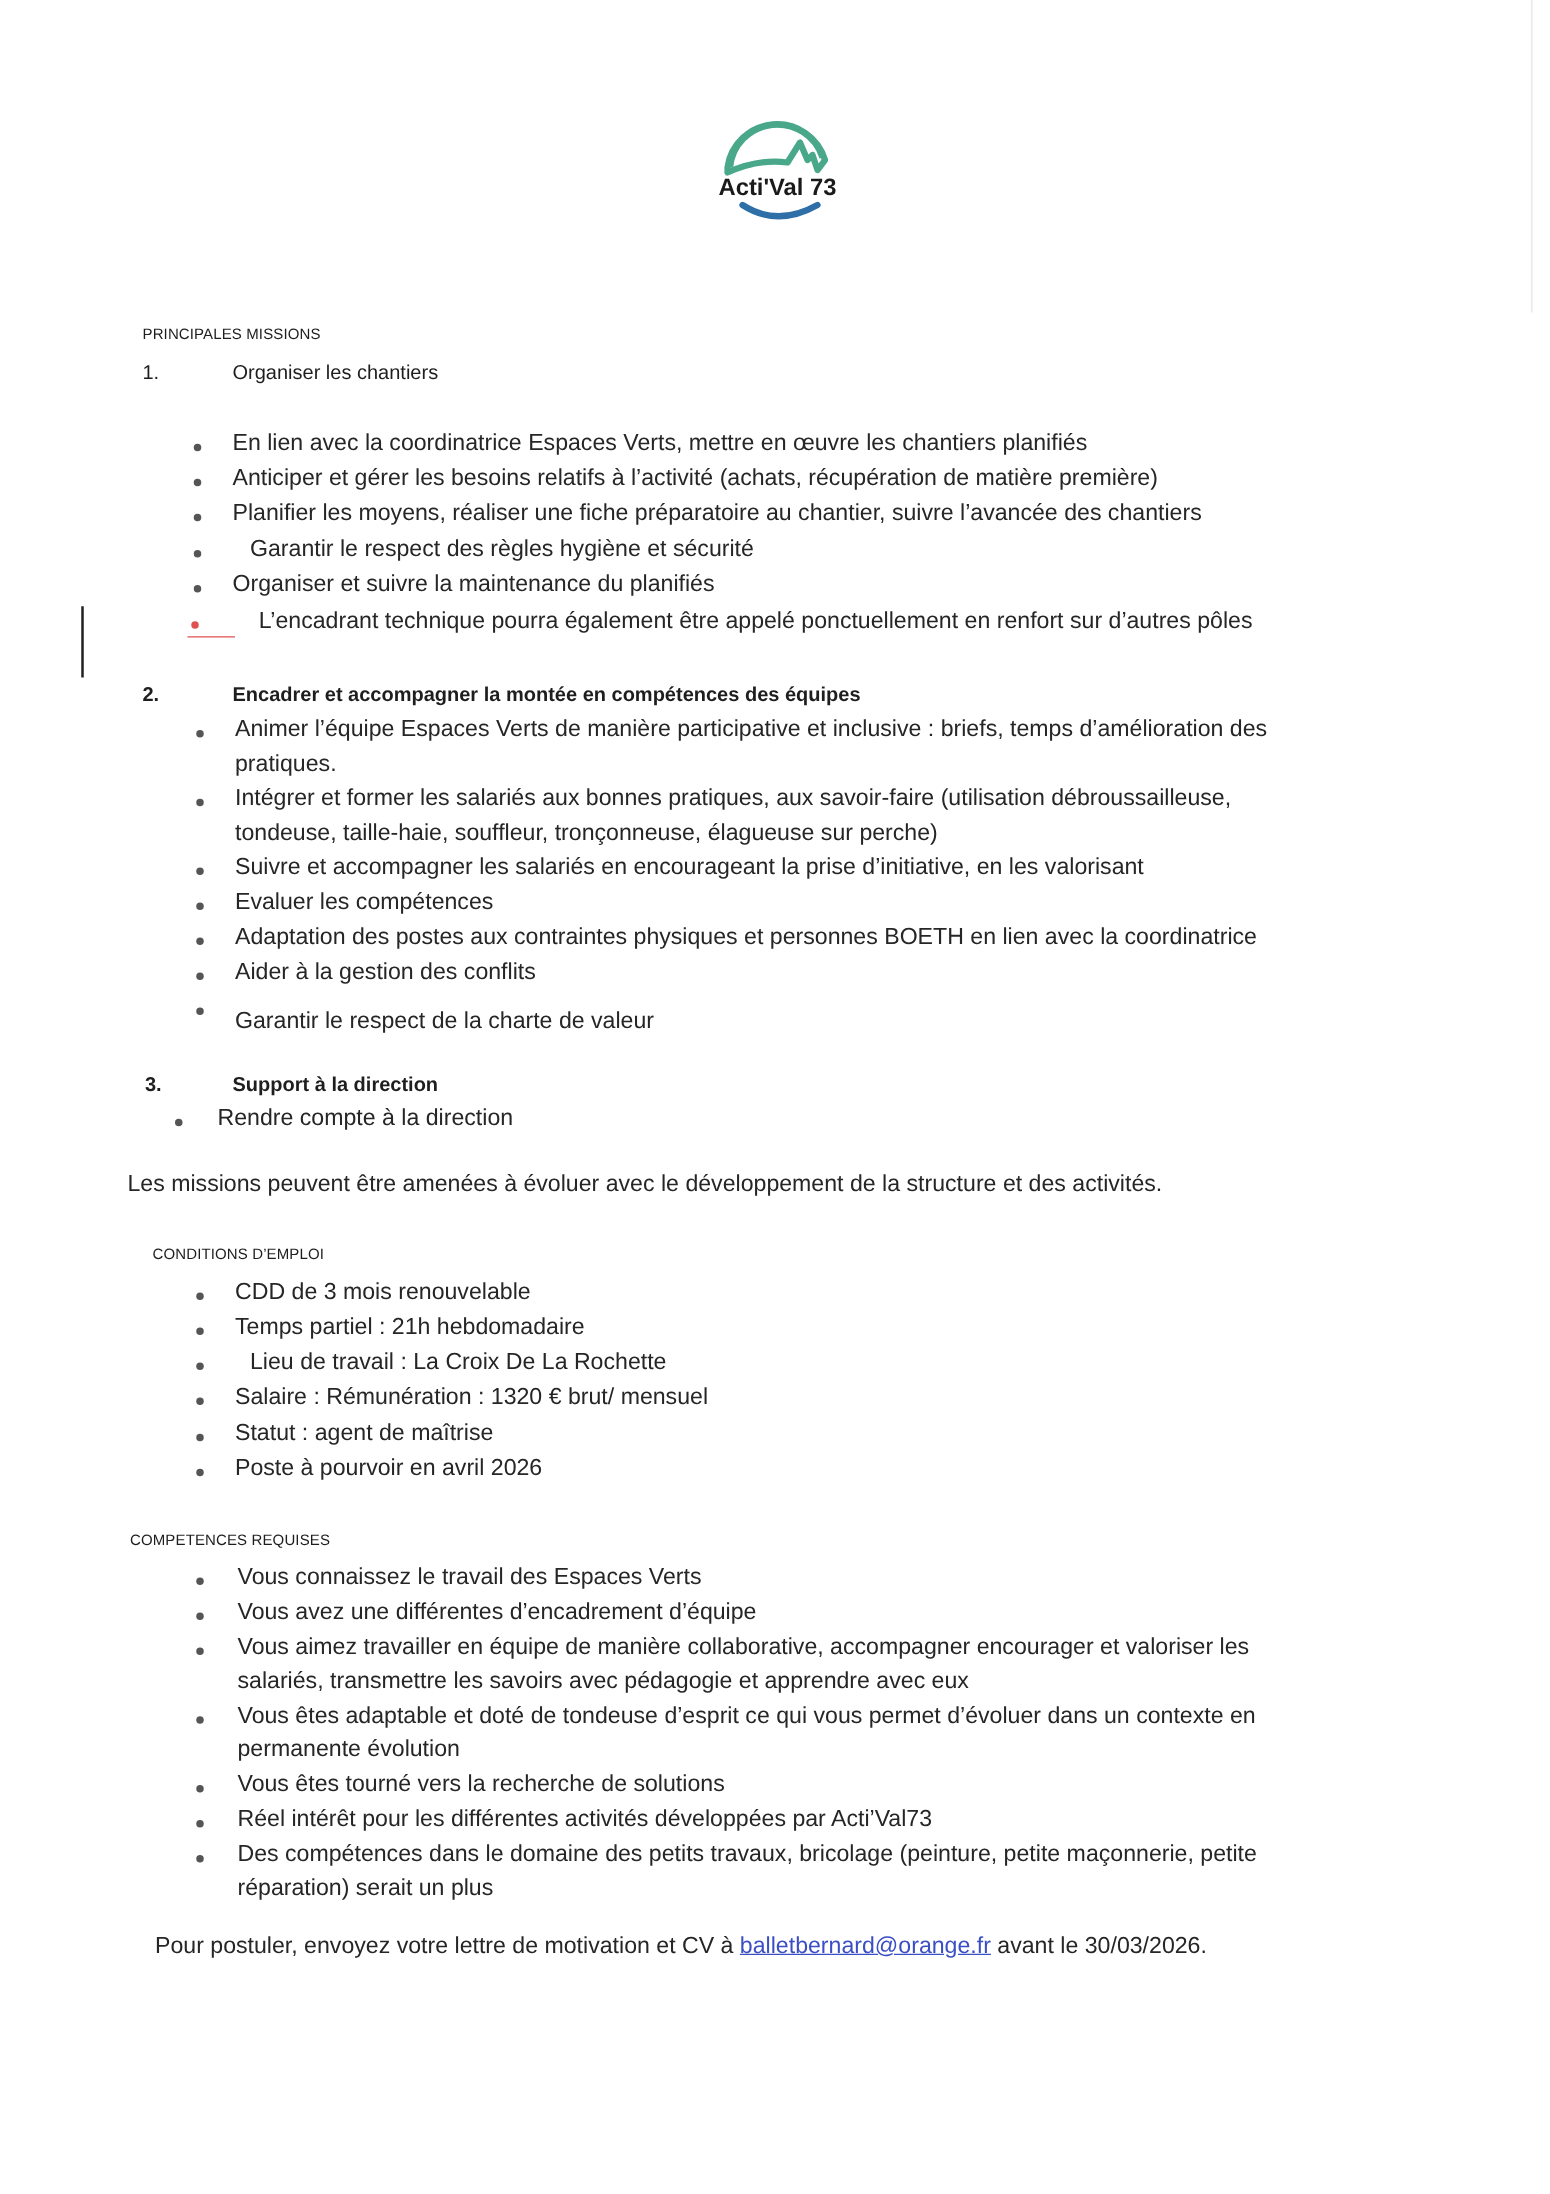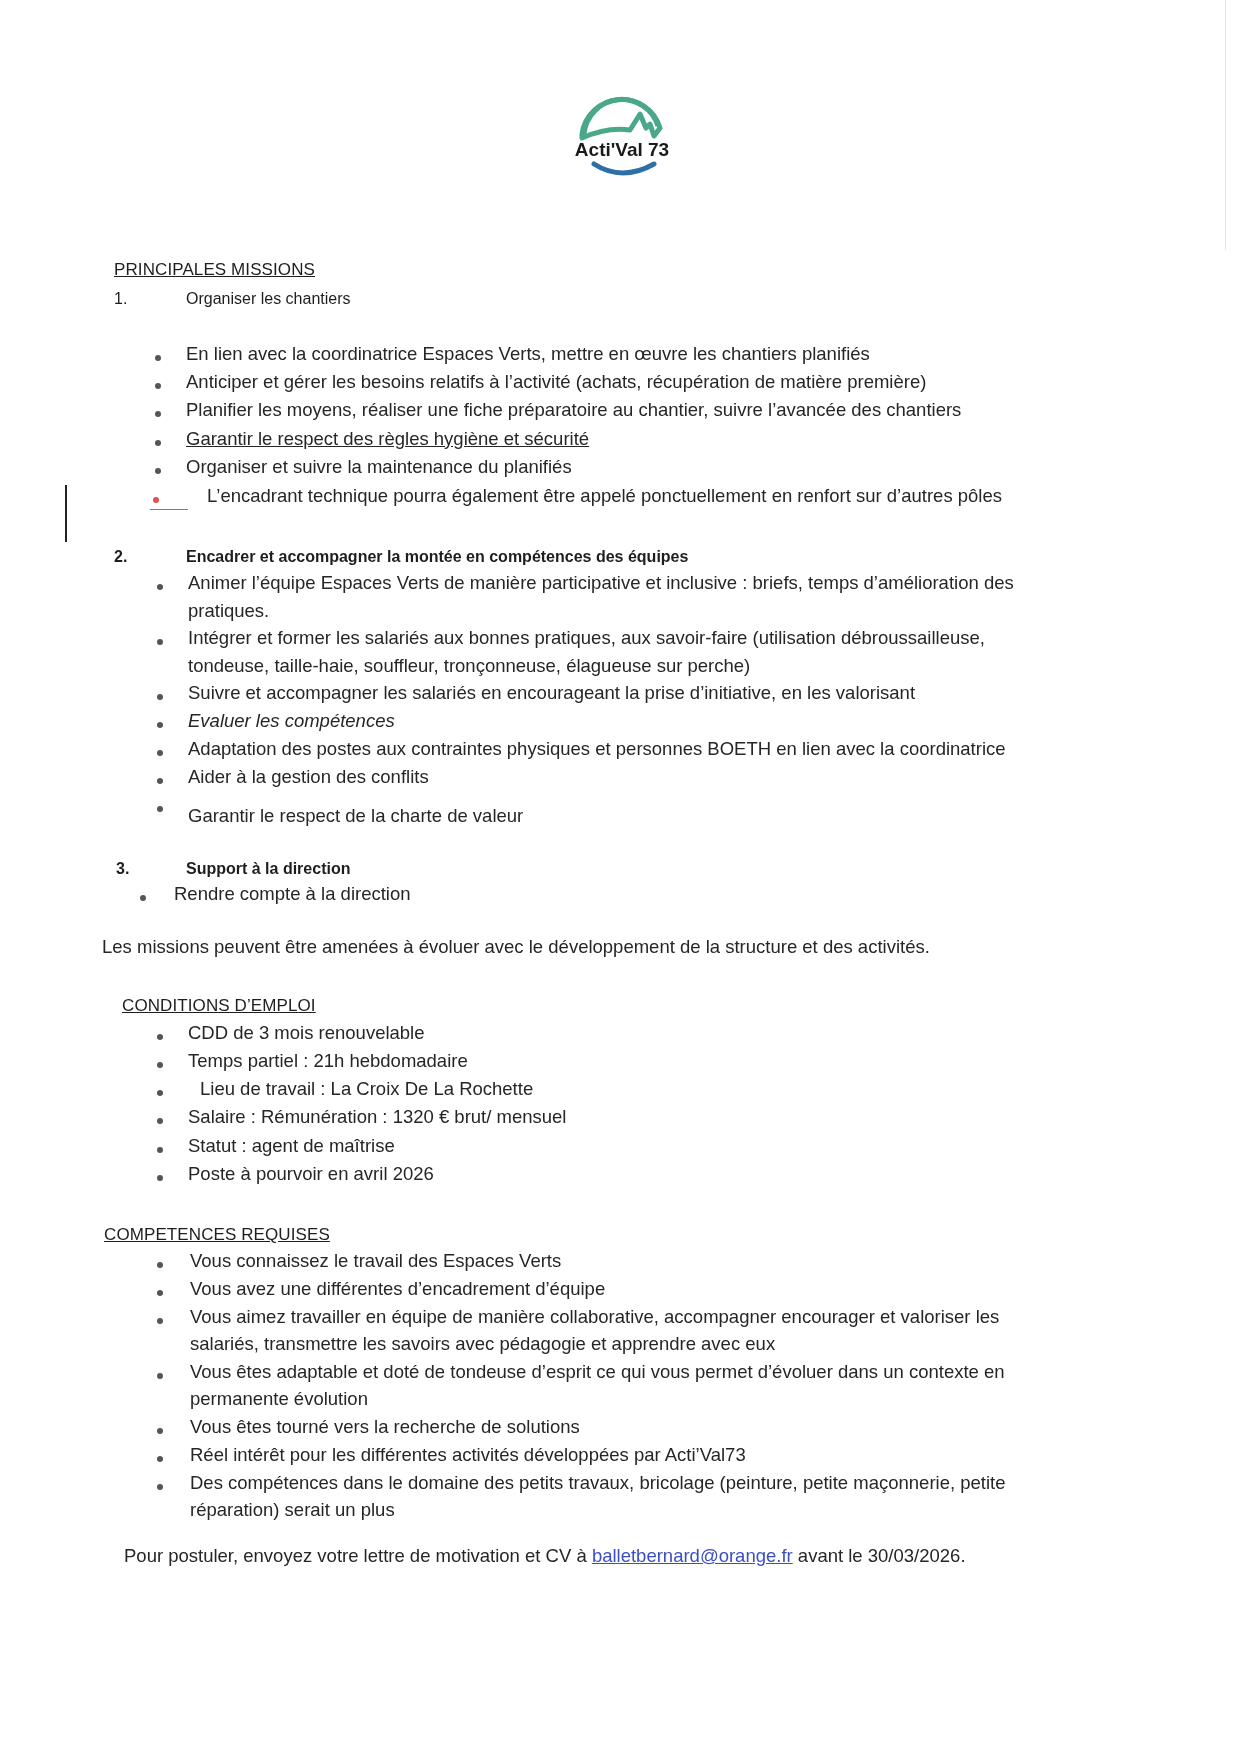--- a/index.html
+++ b/index.html
@@ -35,24 +35,23 @@
       position: absolute;
       left: 566px;
       top: 84px;
       width: 110px;
       height: 100px;
       font-weight: bold;
     }
     .logo svg { display: block; }
     .abs { position: absolute; white-space: nowrap; }
     .heading {
-      font-size: 17px;
+      font-size: 12px;
       letter-spacing: 0.1px;
       color: #1e1e1e;
-      text-decoration: underline;
     }
     .num-head {
       font-size: 16px;
       font-weight: bold;
       color: #1e1e1e;
     }
     .sub-head {
       font-size: 16px;
       color: #1e1e1e;
     }
@@ -105,42 +104,42 @@
 <div class="abs sub-head" style="left:186px; top:290px;">Organiser les chantiers</div>
 
 <div>
   <span class="bullet" style="left:155px; top:355px;"></span>
   <div class="abs item" style="left:186px; top:340px;">En lien avec la coordinatrice Espaces Verts, mettre en œuvre les chantiers planifiés</div>
   <span class="bullet" style="left:155px; top:383px;"></span>
   <div class="abs item" style="left:186px; top:368px;">Anticiper et gérer les besoins relatifs à l’activité (achats, récupération de matière première)</div>
   <span class="bullet" style="left:155px; top:411px;"></span>
   <div class="abs item" style="left:186px; top:396px;">Planifier les moyens, réaliser une fiche préparatoire au chantier, suivre l’avancée des chantiers</div>
   <span class="bullet" style="left:155px; top:440px;"></span>
-  <div class="abs item" style="left:186px; top:425px;text-decoration:underline;">Garantir le respect des règles hygiène et sécurité</div>
+  <div class="abs item" style="left:200px; top:425px;">Garantir le respect des règles hygiène et sécurité</div>
   <span class="bullet" style="left:155px; top:468px;"></span>
   <div class="abs item" style="left:186px; top:453px;">Organiser et suivre la maintenance du planifiés</div>
   <span class="bullet red" style="left:153px; top:497px;"></span>
   <span class="red-underline" style="left:150px; top:509px; width:38px;"></span>
   <div class="abs item" style="left:188px; top:482px;margin-left:19px;">L’encadrant technique pourra également être appelé ponctuellement en renfort sur d’autres pôles</div>
 </div>
 
 <div class="abs num-head" style="left:114px; top:548px;">2.</div>
 <div class="abs sub-head bold" style="left:186px; top:548px;">Encadrer et accompagner la montée en compétences des équipes</div>
 
 <div>
   <span class="bullet" style="left:157px; top:584px;"></span>
   <div class="abs item" style="left:188px; top:569px;">Animer l’équipe Espaces Verts de manière participative et inclusive : briefs, temps d’amélioration des</div>
   <div class="abs item" style="left:188px; top:597px;">pratiques.</div>
   <span class="bullet" style="left:157px; top:639px;"></span>
   <div class="abs item" style="left:188px; top:624px;">Intégrer et former les salariés aux bonnes pratiques, aux savoir-faire (utilisation débroussailleuse,</div>
   <div class="abs item" style="left:188px; top:652px;">tondeuse, taille-haie, souffleur, tronçonneuse, élagueuse sur perche)</div>
   <span class="bullet" style="left:157px; top:694px;"></span>
   <div class="abs item" style="left:188px; top:679px;">Suivre et accompagner les salariés en encourageant la prise d’initiative, en les valorisant</div>
   <span class="bullet" style="left:157px; top:722px;"></span>
-  <div class="abs item" style="left:188px; top:707px;font-style:italic;">Evaluer les compétences</div>
+  <div class="abs item" style="left:188px; top:707px;">Evaluer les compétences</div>
   <span class="bullet" style="left:157px; top:750px;"></span>
   <div class="abs item" style="left:188px; top:735px;">Adaptation des postes aux contraintes physiques et personnes BOETH en lien avec la coordinatrice</div>
   <span class="bullet" style="left:157px; top:778px;"></span>
   <div class="abs item" style="left:188px; top:763px;">Aider à la gestion des conflits</div>
   <span class="bullet" style="left:157px; top:806px;"></span>
   <div class="abs item" style="left:188px; top:791px;margin-top:11px;">Garantir le respect de la charte de valeur</div>
 </div>
 
 <div class="abs num-head" style="left:116px; top:860px;">3.</div>
 <div class="abs sub-head bold" style="left:186px; top:860px;">Support à la direction</div>

